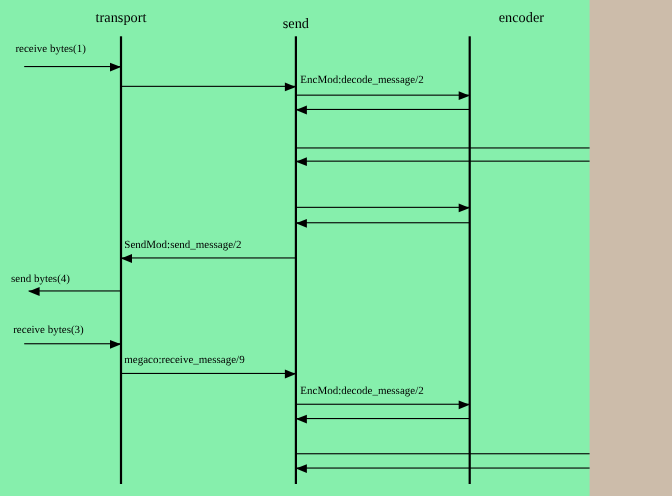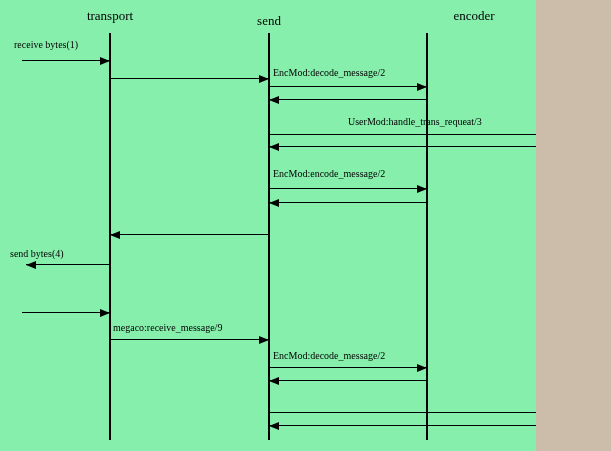--- a/index.html
+++ b/index.html
@@ -66,41 +66,41 @@
     <div class="msg-line" style="left: 269px; top: 86px; width: 158px; border-top-color: rgb(0, 0, 0);">
       <span class="head right"></span>
     </div>
     <div class="msg-label" style="left: 273px; top: 67px; color: rgb(0, 0, 0);">EncMod:decode_message/2</div>
     <div class="msg-line" style="left: 269px; top: 99px; width: 158px; border-top-color: rgb(0, 0, 0);">
       <span class="head left"></span>
     </div>
     <div class="msg-line" style="left: 269px; top: 134px; width: 320px; border-top-color: rgb(0, 0, 0);">
       <span class="head right"></span>
     </div>
-    <div class="msg-label" style="left: 348px; top: 116px; color: rgb(0, 0, 0);">UserMod:handle_trans_requeat/3</div>
     <div class="msg-line" style="left: 269px; top: 146px; width: 320px; border-top-color: rgb(0, 0, 0);">
       <span class="head left"></span>
     </div>
     <div class="msg-line" style="left: 269px; top: 188px; width: 158px; border-top-color: rgb(0, 0, 0);">
       <span class="head right"></span>
     </div>
-    <div class="msg-label" style="left: 273px; top: 168px; color: rgb(0, 0, 0);">EncMod:encode_message/2</div>
     <div class="msg-line" style="left: 269px; top: 202px; width: 158px; border-top-color: rgb(0, 0, 0);">
       <span class="head left"></span>
     </div>
     <div class="msg-line" style="left: 110px; top: 234px; width: 159px; border-top-color: rgb(0, 0, 0);">
       <span class="head left"></span>
     </div>
+    <div class="msg-label" style="left: 113px; top: 217px; color: rgb(0, 0, 0);">SendMod:send_message/2</div>
     <div class="msg-line" style="left: 26px; top: 264px; width: 84px; border-top-color: rgb(0, 0, 0);">
       <span class="head left"></span>
     </div>
     <div class="msg-label" style="left: 10px; top: 248px; color: rgb(0, 0, 0);">send bytes(4)</div>
     <div class="msg-line" style="left: 22px; top: 312px; width: 88px; border-top-color: rgb(0, 0, 0);">
       <span class="head right"></span>
     </div>
+    <div class="msg-label" style="left: 12px; top: 295px; color: rgb(0, 0, 0);">receive bytes(3)</div>
     <div class="msg-line" style="left: 110px; top: 339px; width: 159px; border-top-color: rgb(0, 0, 0);">
       <span class="head right"></span>
     </div>
     <div class="msg-label" style="left: 113px; top: 322px; color: rgb(0, 0, 0);">megaco:receive_message/9</div>
     <div class="msg-line" style="left: 269px; top: 367px; width: 158px; border-top-color: rgb(0, 0, 0);">
       <span class="head right"></span>
     </div>
     <div class="msg-label" style="left: 273px; top: 350px; color: rgb(0, 0, 0);">EncMod:decode_message/2</div>
     <div class="msg-line" style="left: 269px; top: 380px; width: 158px; border-top-color: rgb(0, 0, 0);">
       <span class="head left"></span>

